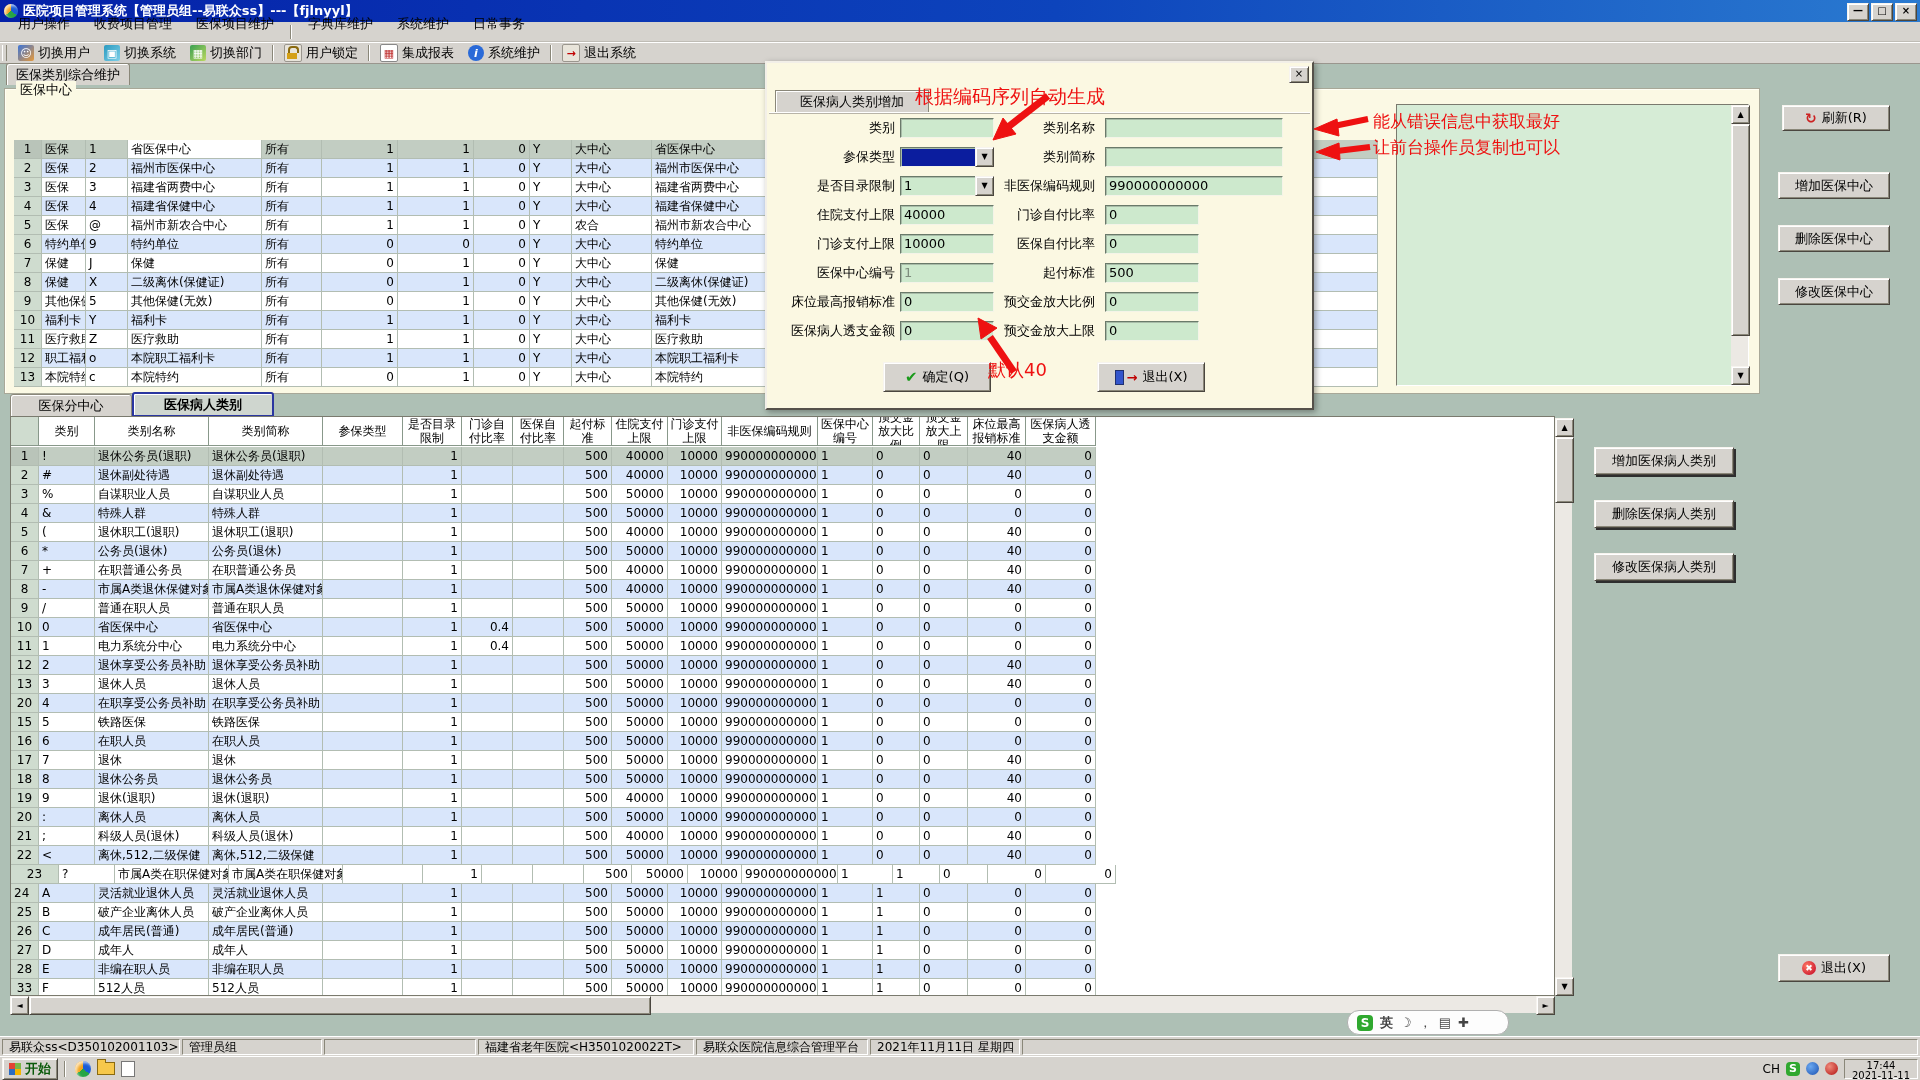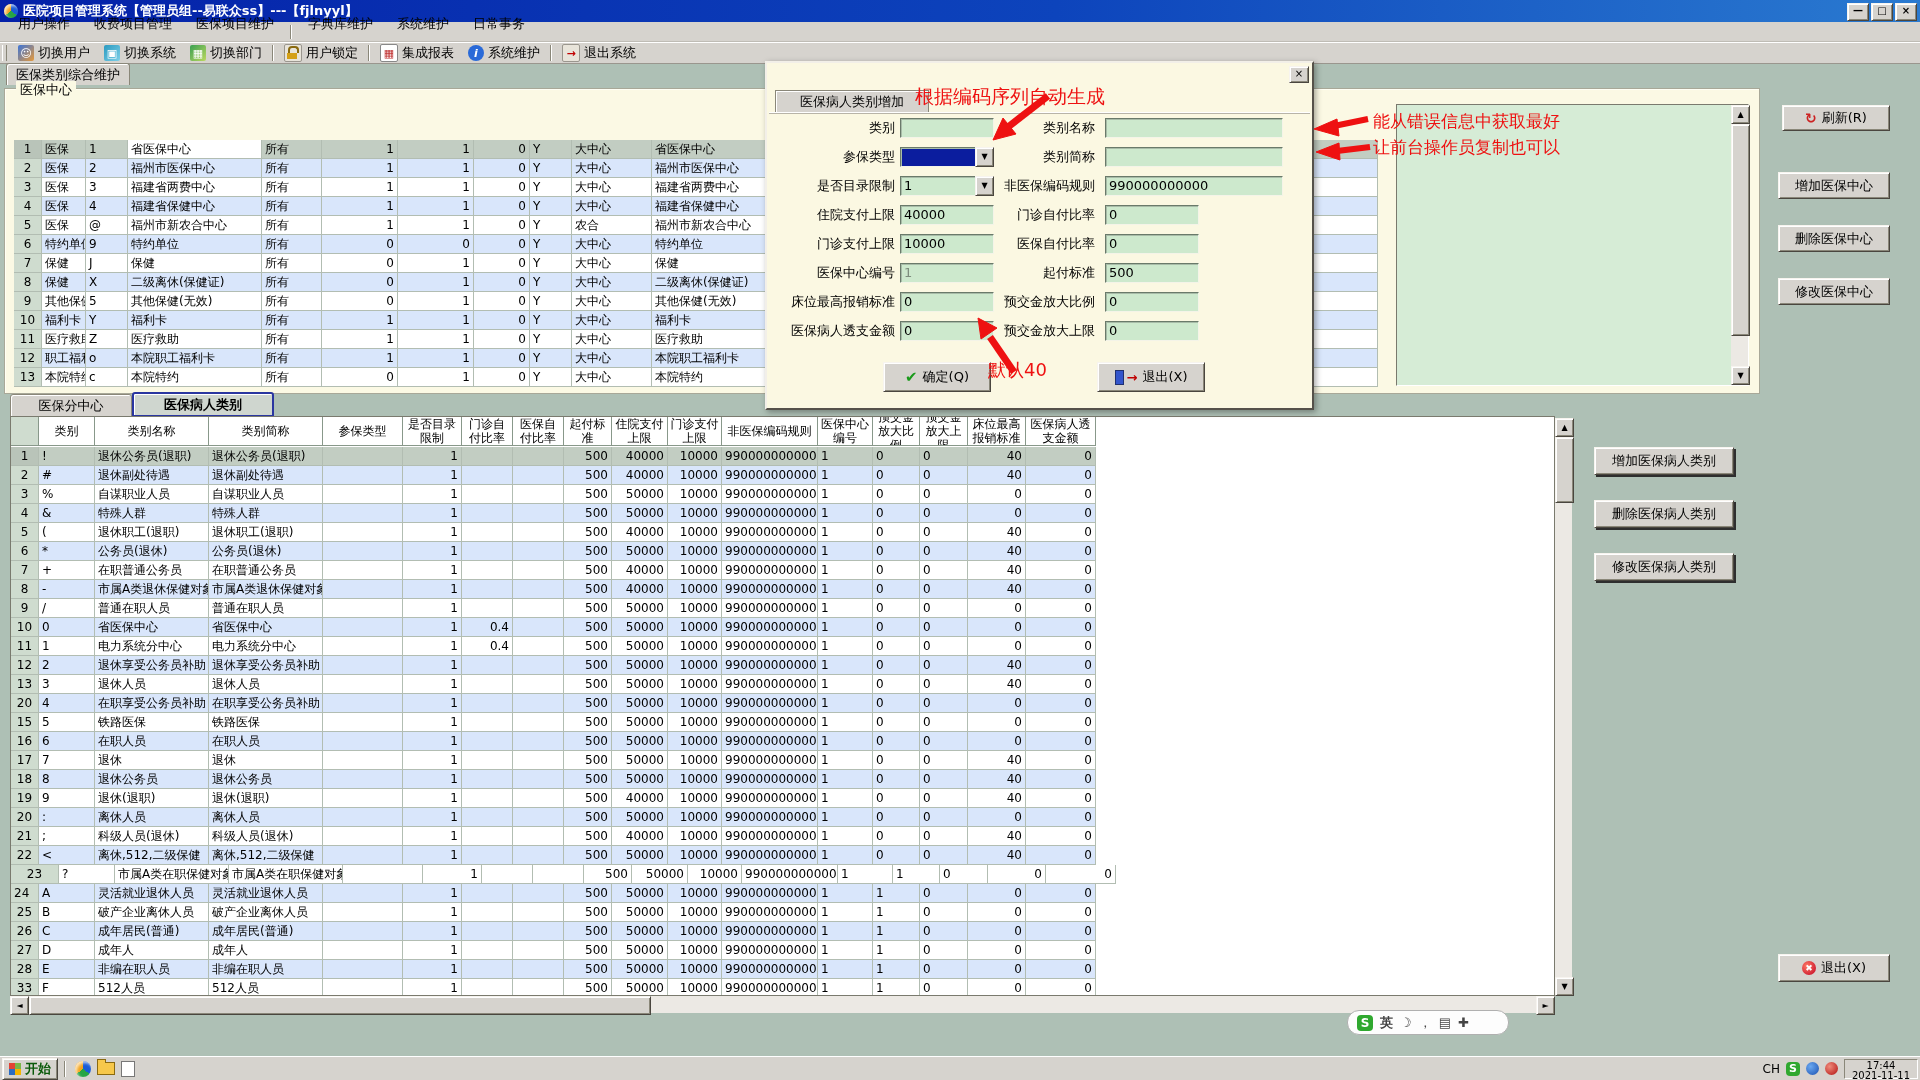--- a/index.html
+++ b/index.html
@@ -1106,20 +1106,29 @@
 
   <div class="imebar abs">
     <span class="sogou">S</span>
     <span class="imeglyph" style="font-weight:bold;">英</span>
     <span class="imeglyph">☽</span>
     <span class="imeglyph">，</span>
     <span class="imeglyph">▤</span>
     <span class="imeglyph">✚</span>
   </div>
 
+  <div class="statusbar abs">
+    <span class="spanel" style="width:178px;">易联众ss&lt;D350102001103&gt;</span>
+    <span class="spanel" style="width:140px;">管理员组</span>
+    <span class="spanel" style="width:152px;"></span>
+    <span class="spanel" style="width:216px;">福建省老年医院&lt;H3501020022T&gt;</span>
+    <span class="spanel" style="width:172px;">易联众医院信息综合管理平台</span>
+    <span class="spanel" style="width:150px;">2021年11月11日 星期四</span>
+    <span class="spanel" style="flex:1;"></span>
+  </div>
 
   <div class="taskbar abs">
     <span class="startbtn btn3d">
       <span class="flag">
         <i style="background:#e34234;"></i>
           <i style="background:#7ab648;"></i>
           <i style="background:#2a6cc4;"></i>
           <i style="background:#f4b400;"></i>
       </span>
       <span>开始</span>

